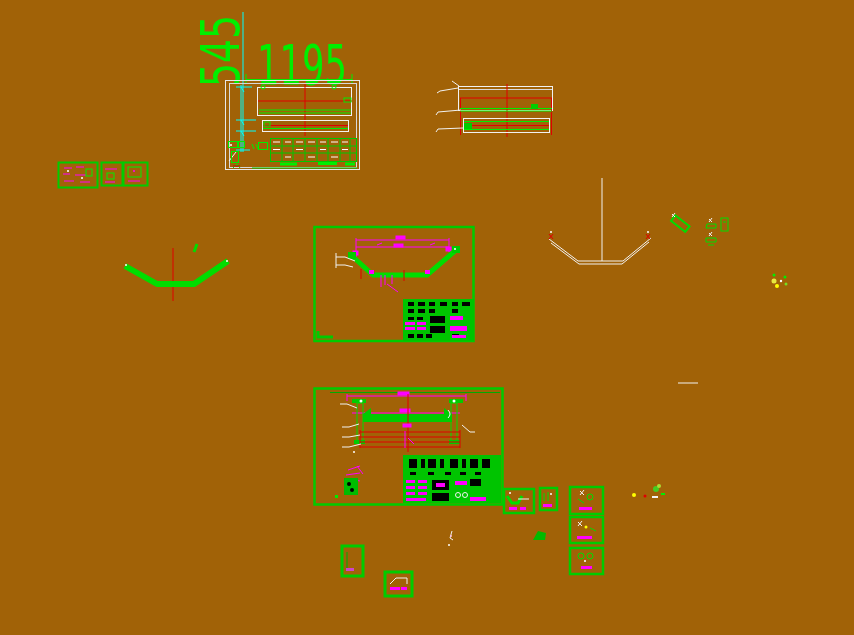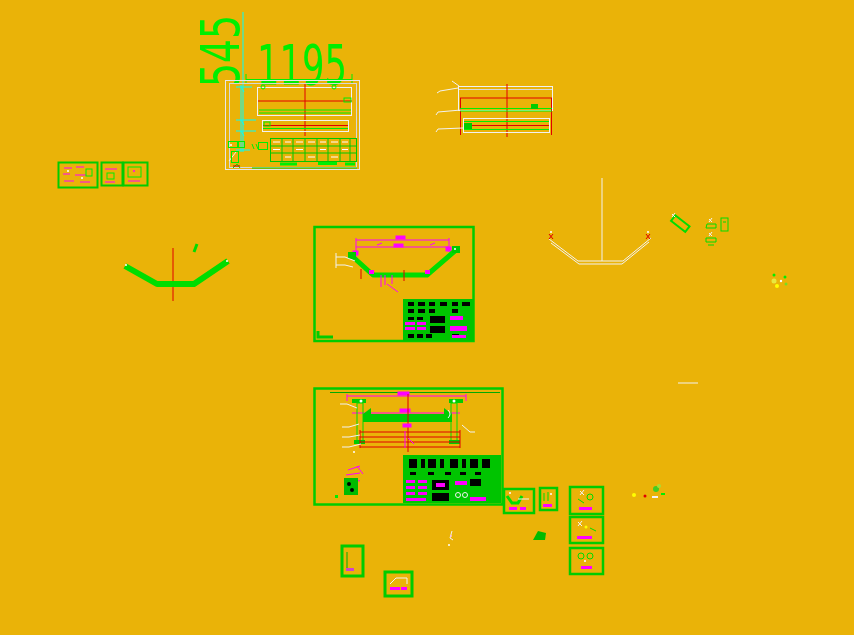--- a/index.html
+++ b/index.html
@@ -1,16 +1,16 @@
 <!DOCTYPE html>
 <html><head>
 <meta charset="utf-8">
 <style>
   html,body{margin:0;padding:0;background:#000;}
-  .canvas{position:relative;width:854px;height:635px;background:#eab308;overflow:hidden;}
+  .canvas{position:relative;width:854px;height:635px;background:#a16207;overflow:hidden;}
   svg{position:absolute;left:0;top:0;}
   text.dim{font-family:"DejaVu Sans", sans-serif;fill:#00ee00;}
 </style>
 </head>
 <body>
 
 <div class="canvas">
 <svg width="854" height="635" viewBox="0 0 854 635">
 
   <g>

